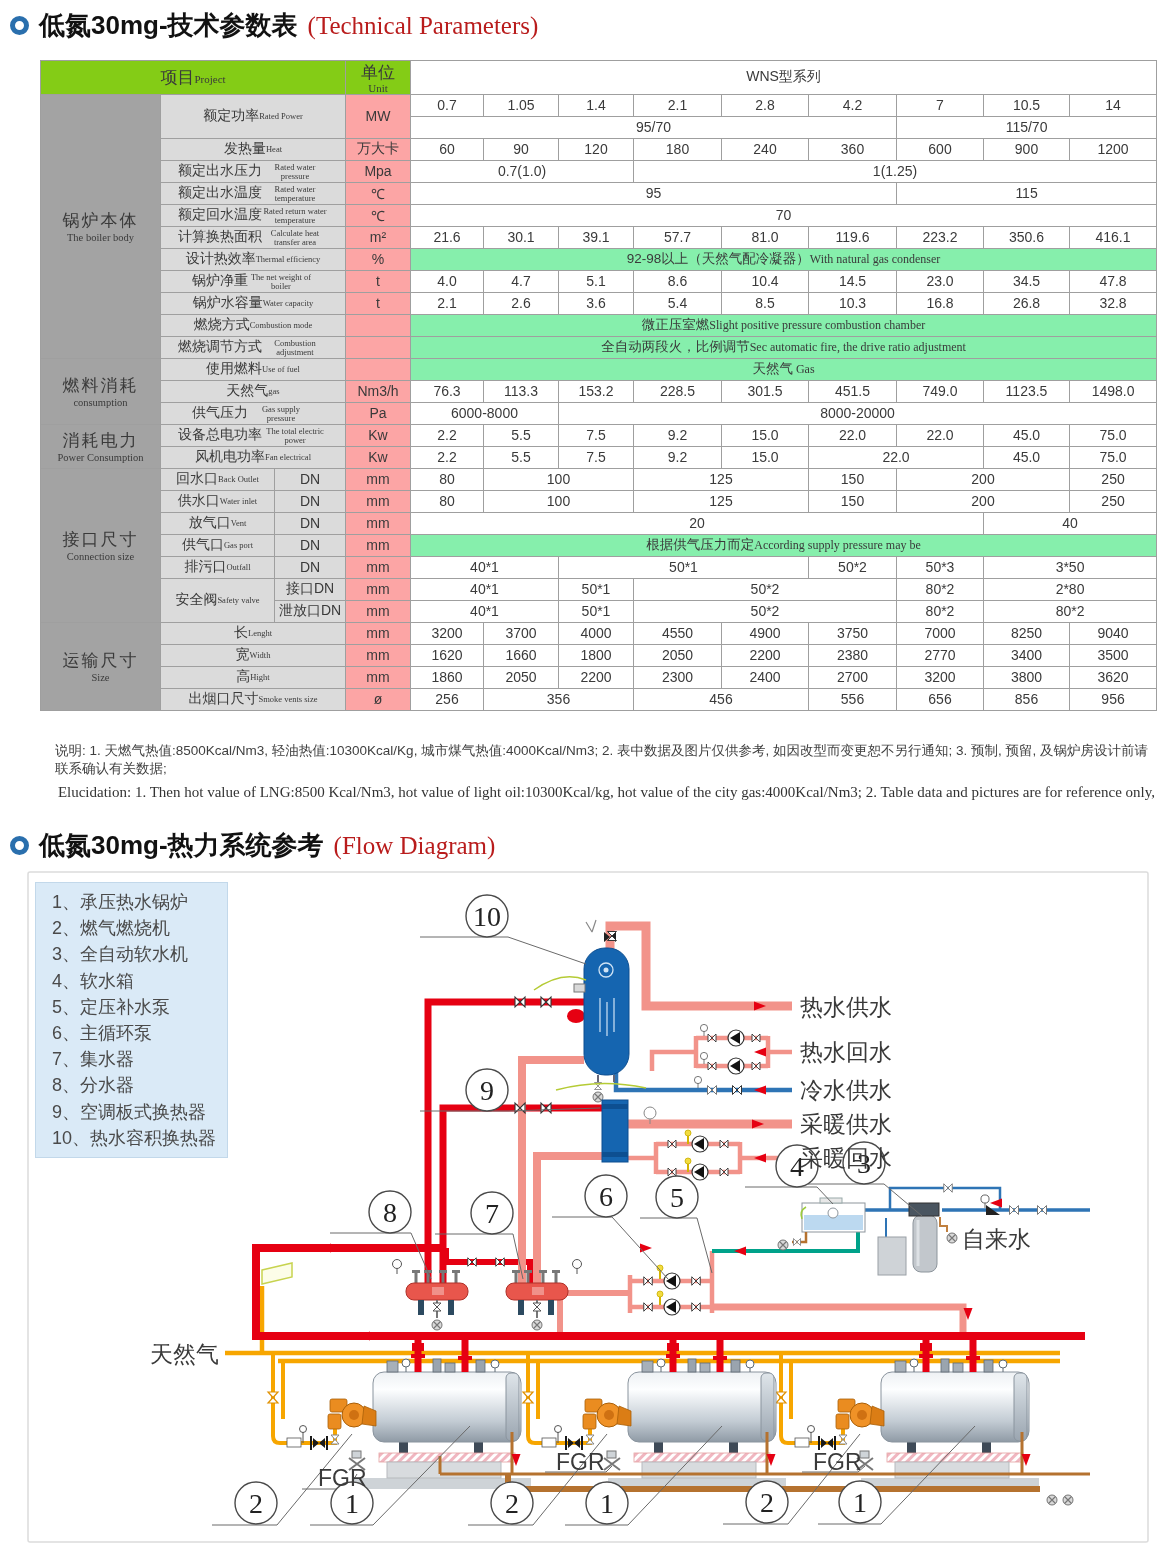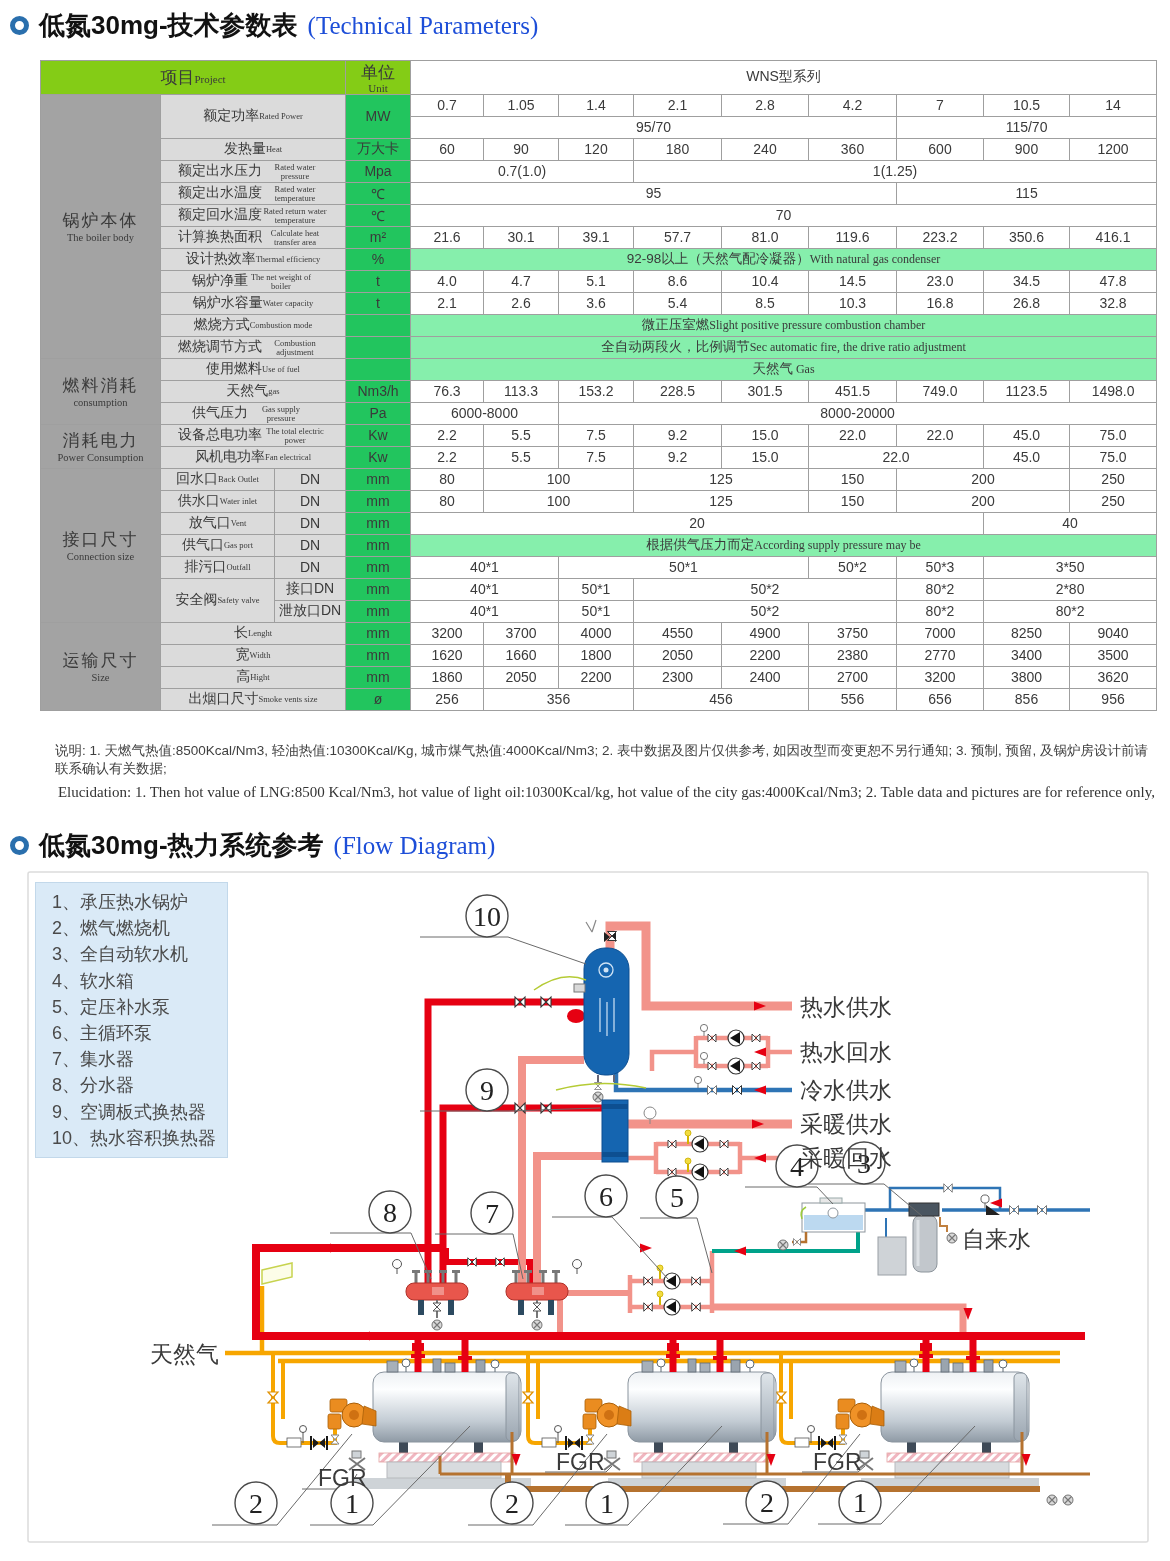--- a/index.html
+++ b/index.html
@@ -3,21 +3,21 @@
 <meta charset="utf-8">
 <style>
   html,body{margin:0;padding:0;background:#fff;}
   body{font-family:"Liberation Sans",sans-serif;color:#3a3a3a;}
   #page{position:relative;width:1170px;height:1561px;background:#fff;overflow:hidden;text-decoration:underline;}
 
   
   .sec-title{position:absolute;left:10px;display:flex;align-items:center;gap:10px;}
   .bullet{width:9px;height:9px;border:5px solid #2a6fad;border-radius:50%;background:#fff;flex:0 0 auto;}
   .t-zh{font-size:26px;font-weight:bold;color:#111;}
-  .t-en{font-size:25px;font-family:"Liberation Serif",serif;color:#1d4ed8;}
+  .t-en{font-size:25px;font-family:"Liberation Serif",serif;color:#b91c1c;}
 
   
   #ptable{position:absolute;left:40px;top:60px;border-collapse:collapse;table-layout:fixed;width:1116px;}
   #ptable td{border:1px solid #9f9f9f;height:21px;padding:0 2px;text-align:center;vertical-align:middle;
     font-size:14px;color:#3a3a3a;overflow:hidden;}
   #ptable tr.hrow td{height:29px;}
   td.hd{background:#84cc16;}
   td.hd .zh{font-size:17px;}
   td.hd .en{font-family:"Liberation Serif",serif;font-size:11px;}
   td.stack .en{display:block;line-height:.9;}
@@ -25,21 +25,21 @@
   td.cat{background:#a3a3a3;}
   td.cat .zh{font-size:17px;letter-spacing:2px;}
   td.cat .en{display:block;font-family:"Liberation Serif",serif;font-size:10.5px;letter-spacing:0;}
   td.lab{background:#dbdbdb;text-align:left;padding-left:5px;white-space:nowrap;}
   td.lab .zh{font-size:14px;}
   td.lab .en{display:inline-block;max-width:66px;font-size:8.5px;line-height:1.05;vertical-align:middle;
     font-family:"Liberation Serif",serif;white-space:normal;}
   td.cc{text-align:center;padding-left:2px;}
   td.cc .en{max-width:80px;}
   td.dn{background:#dbdbdb;font-size:12px;}
-  td.unit{background:#22c55e;font-size:13px;}
+  td.unit{background:#fca5a5;font-size:13px;}
   td.d{background:#fff;font-size:14px;}
   td.dz{background:#86efac;}
   td.dz .zh{font-size:13.5px;}
   td.dz .en{font-family:"Liberation Serif",serif;font-size:12px;}
   td.ind{padding-left:22px;}
 
   
   #notes{position:absolute;left:55px;top:742px;width:1100px;}
   .note-zh{font-size:13.5px;color:#3f3f3f;}
   .note-en{font-family:"Liberation Serif",serif;font-size:15px;color:#333;margin-top:6px;text-align:right;}

